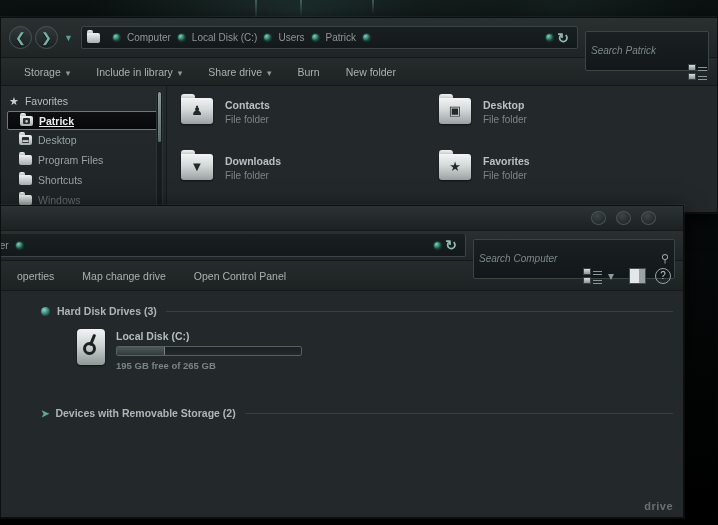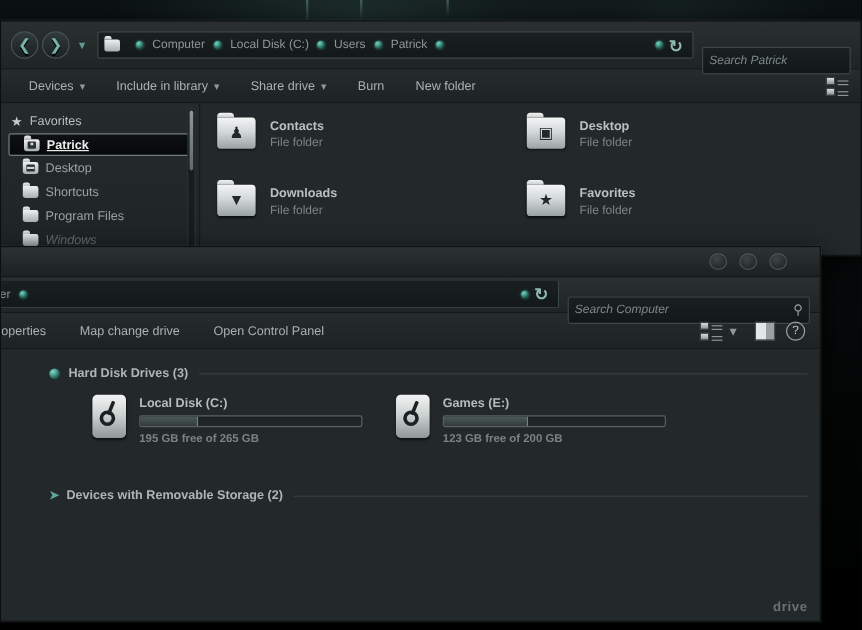--- a/index.html
+++ b/index.html
@@ -62,21 +62,21 @@
   .crumbs { display:flex; align-items:center; flex:1; min-width:0; overflow:hidden; }
   .crumb { color:#8e9795; font-size:10px; white-space:nowrap; }
   .sep {
     width:7px; height:7px; border-radius:50%; margin:0 7px; flex:none;
     background:radial-gradient(circle at 35% 32%, #6fd8c4, #18483f 70%);
     box-shadow:0 0 2px rgba(90,210,185,.5);
   }
   .refresh { color:#8fb9b2; font-size:14px; padding:0 4px 0 2px; font-weight:bold; }
 
   .searchbox {
-    width:124px; height:23px; margin-left:7px; flex:none;
+    width:124px; height:40px; margin-left:7px; flex:none;
     background:linear-gradient(180deg,#1a1f20,#12181a);
     border:1px solid #3b4446; border-radius:2px;
     display:flex; align-items:center; padding:0 5px;margin-top:26px;
   }
   .searchbox .ph { color:#7d8886; font-size:10px; font-style:italic; flex:1; }
   .searchbox .mag { color:#93a3a0; font-size:11px; }
 
   .cmdbar {
     height:28px; display:flex; align-items:center;
     background:linear-gradient(180deg,#262b2c,#1d2223);
@@ -105,21 +105,21 @@
   .side-item .lbl { color:#9aa3a1; font-size:10.5px; white-space:nowrap; }
   .side-item.hdr .lbl { color:#b6bfbd; }
   .side-item.selected {
     background:linear-gradient(180deg,#0e1112,#060809);
     border:1px solid #6d7a79; border-radius:2px;
     margin:0 8px 0 6px; padding-left:12px; height:19px;
   }
   .side-item.selected .lbl {
     color:#e9eeed; font-weight:bold; text-decoration:underline;
   }
-  .side-item.faded .lbl { color:#6d7573;font-style:italic; }
+  .side-item.faded .lbl { color:#6d7573; }
 
   .star { color:#c8cecd; font-size:11px; margin-right:6px; }
   .ic-folder {
     width:13px; height:10px; margin-right:6px; position:relative; flex:none;
     background:linear-gradient(180deg,#eff1f1,#a7afae);
     border-radius:0 2px 2px 2px;
   }
   .ic-folder:before {
     content:""; position:absolute; left:0; top:-3px; width:6px; height:3px;
     background:linear-gradient(180deg,#eff1f1,#bcc3c2); border-radius:2px 2px 0 0;
@@ -286,21 +286,21 @@
         <span class="sep" style="margin-right:2px"></span>
         <span class="refresh">↻</span>
       </div>
 
       <div class="searchbox">
         <span class="ph">Search Patrick</span>
       </div>
     </div>
 
     <div class="cmdbar">
-      <div class="cmd"><span>Devices</span><span class="plus">▾</span></div>
+      <div class="cmd"><span>Storage</span><span class="plus">▾</span></div>
       <div class="cmd"><span>Include in library</span><span class="plus">▾</span></div>
       <div class="cmd"><span>Share drive</span><span class="plus">▾</span></div>
       <div class="cmd">Burn</div>
       <div class="cmd">New folder</div>
       <div class="cmd-spacer"></div>
       <div class="viewicon">
         <div class="vrow">
             <span class="vsq"></span>
             <span class="vln"></span>
           </div>
@@ -325,25 +325,25 @@
           <span class="lbl">Patrick</span>
         </div>
         <div class="side-item">
           <span class="ic-folder">
               <span class="gl">▬</span>
             </span>
           <span class="lbl">Desktop</span>
         </div>
         <div class="side-item">
           <span class="ic-folder"></span>
-          <span class="lbl">Shortcuts</span>
+          <span class="lbl">Program Files</span>
         </div>
         <div class="side-item">
           <span class="ic-folder"></span>
-          <span class="lbl">Program Files</span>
+          <span class="lbl">Shortcuts</span>
         </div>
         <div class="side-item faded">
           <span class="ic-folder"></span>
           <span class="lbl">Windows</span>
         </div>
         <div class="side-scroll">
             <i></i>
           </div>
       </div>
 
@@ -430,21 +430,21 @@
         <span class="sep" style="margin-right:2px"></span>
         <span class="refresh">↻</span>
       </div>
       <div class="searchbox searchbox2">
         <span class="ph">Search Computer</span>
         <span class="mag">⚲</span>
       </div>
     </div>
 
     <div class="cmdbar2">
-      <div class="cmd2" style="padding-left:0">operties</div>
+      <div class="cmd2" style="padding-left:16px">operties</div>
       <div class="cmd2">Map change drive</div>
       <div class="cmd2">Open Control Panel</div>
       <div class="cmd-spacer"></div>
       <div class="viewicon">
         <div class="vrow">
             <span class="vsq"></span>
             <span class="vln"></span>
           </div>
         <div class="vrow">
             <span class="vsq"></span>
@@ -474,33 +474,20 @@
           <div>
             <div class="dname">Local Disk (C:)</div>
             <div class="bar">
                 <i style="width:26%"></i>
               </div>
             <div class="dfree">195 GB free of 265 GB</div>
           </div>
         </div>
 
 
-        <div class="drive">
-          <div class="hdicon">
-              <span class="arm"></span>
-              <span class="ring"></span>
-            </div>
-          <div>
-            <div class="dname">Games (E:)</div>
-            <div class="bar">
-                <i style="width:38%"></i>
-              </div>
-            <div class="dfree">123 GB free of 200 GB</div>
-          </div>
-        </div>
 
       </div>
 
       <div class="grp" style="margin-top:18px">
         <span class="chev">➤</span>
         <span class="gl">Devices with Removable Storage (2)</span>
         <span class="rule"></span>
       </div>
 
       <div class="watermark">drive</div>

